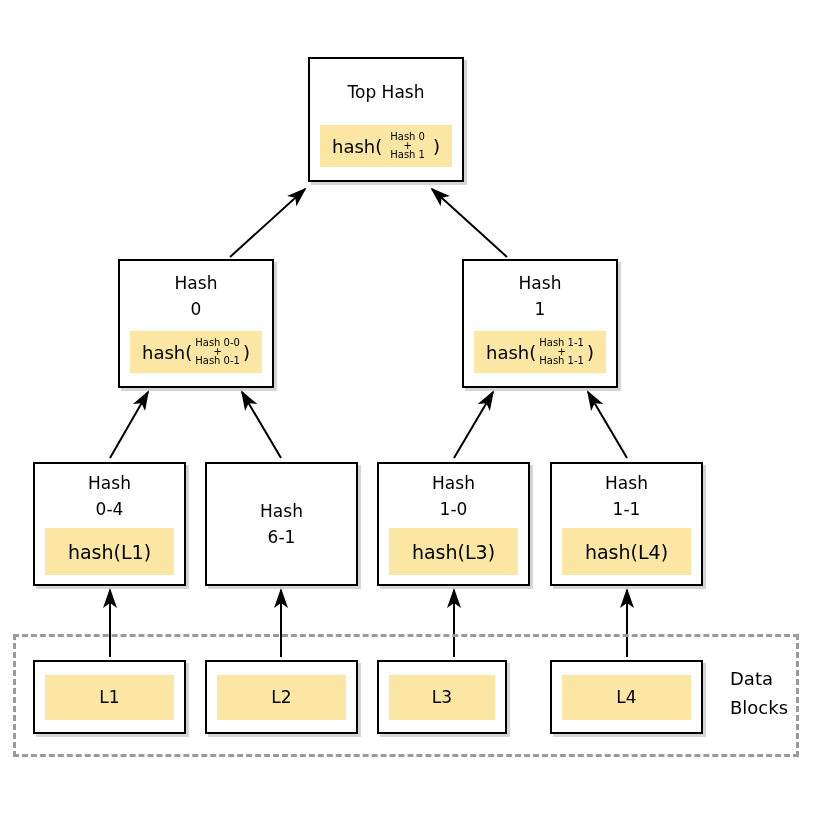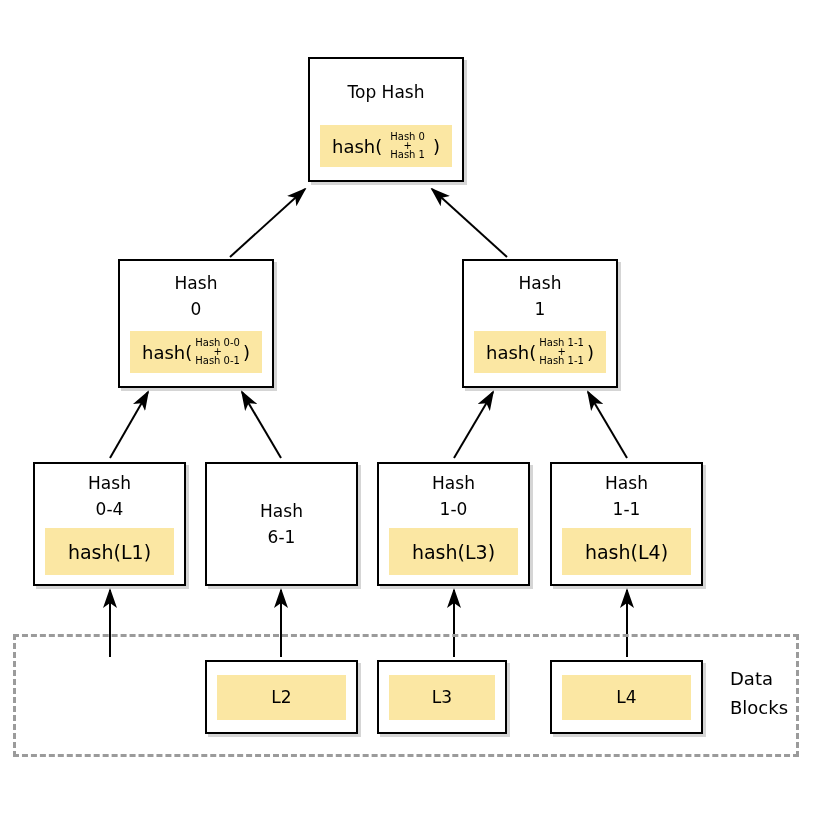--- a/index.html
+++ b/index.html
@@ -155,20 +155,23 @@
   </div>
 
   <div class="node leaf leaf11">
     <div class="node-title">
       <div>Hash</div>
       <div>1-1</div>
     </div>
     <div class="band leaf-formula">hash(L4)</div>
   </div>
 
+  <div class="lblock l1">
+    <div class="band">L1</div>
+  </div>
   <div class="lblock l2">
     <div class="band">L2</div>
   </div>
   <div class="lblock l3">
     <div class="band">L3</div>
   </div>
   <div class="lblock l4">
     <div class="band">L4</div>
   </div>
 

